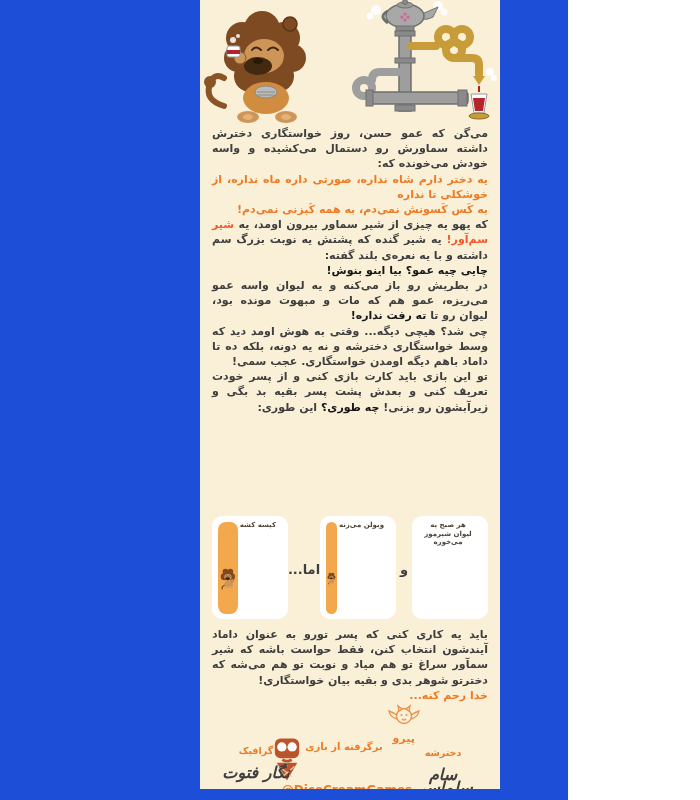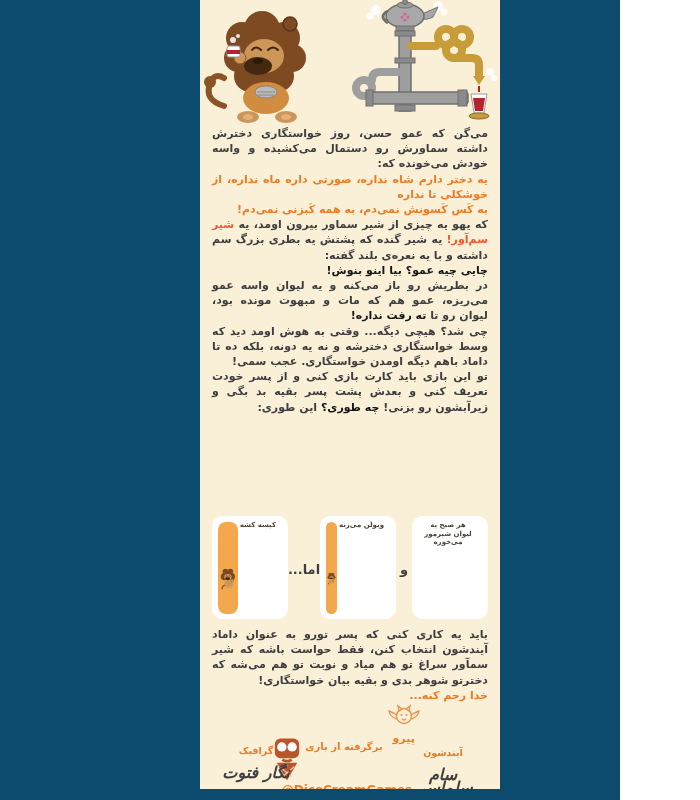--- a/index.html
+++ b/index.html
@@ -1,16 +1,16 @@
 <!DOCTYPE html>
 <html lang="fa"><head>
 <meta charset="utf-8">
 <style>
   html,body{margin:0;padding:0;background:#ffffff;}
-  .page{position:relative;width:620px;height:800px;background:#0c4a6e;overflow:hidden;
+  .page{position:relative;width:568px;height:800px;background:#1d4ed8;overflow:hidden;
         font-family:"DejaVu Sans",sans-serif;}
   .strip{position:absolute;left:200px;top:0;width:300px;height:789px;background:#FAF0D8;overflow:hidden;}
 
   
   .header-art{position:absolute;top:0;left:0;width:300px;height:127px;}
 
   
   .story{position:absolute;left:0;width:300px;direction:rtl;}
   #story-top{top:126px;height:390px;}
   #story-bottom{top:627px;height:96px;}
@@ -141,21 +141,21 @@
           <polygon points="273,98 285,98 283,111 275,111" fill="#B5232B"></polygon>
           <ellipse cx="279" cy="116" rx="10" ry="3" fill="#C79C39" stroke="#8A6D20" stroke-width="1"></ellipse>
         </g>
       </g>
     </svg>
 
     <div class="story" id="story-top">
       <p class="para"><span>می‌گن که عمو حسن، روز خواستگاری دخترش داشته سماورش رو دستمال می‌کشیده و واسه خودش می‌خونده که:</span></p>
       <p class="para orange"><span>یه دختر دارم شاه نداره، صورتی داره ماه نداره، از خوشکلی تا نداره</span></p>
       <p class="para orange"><span>به کَس کَسونش نمی‌دم، به همه کَبزنی نمی‌دم!</span></p>
-      <p class="para"><span>که یهو یه چیزی از شیر سماور بیرون اومد، یه </span><span class="redorange">شیر سم‌آور!</span><span> یه شیر گنده که پشتش یه بطری بزرگ سم داشته و با یه نعره‌ی بلند گفته:</span></p>
+      <p class="para"><span>که یهو یه چیزی از شیر سماور بیرون اومد، یه </span><span class="redorange">شیر سم‌آور!</span><span> یه شیر گنده که پشتش یه نوبت بزرگ سم داشته و با یه نعره‌ی بلند گفته:</span></p>
       <p class="para emph"><span>چایی چیه عمو؟ بیا اینو بنوش!</span></p>
       <p class="para"><span>در بطریش رو باز می‌کنه و یه لیوان واسه عمو می‌ریزه، عمو هم که مات و مبهوت مونده بود، لیوان رو تا </span><span class="emph">ته رفت نداره!</span></p>
       <p class="para"><span>چی شد؟ هیچی دیگه... وقتی به هوش اومد دید که وسط خواستگاری دخترشه و نه یه دونه، بلکه ده تا داماد باهم دیگه اومدن خواستگاری. عجب سمی!</span></p>
       <p class="para"><span>تو این بازی باید کارت بازی کنی و از پسر خودت تعریف کنی و بعدش پشت پسر بقیه بد بگی و زیرآبشون رو بزنی! </span><span class="emph">چه طوری؟</span><span> این طوری:</span></p>
     </div>
 
     <div class="cards">
       <svg width="0" height="0" style="position:absolute">
         <defs>
           <g id="mini-lion">
@@ -239,21 +239,21 @@
           <path d="M10,22.5 Q15,26 20,22.5" stroke="#B9542B" stroke-width="3" fill="none"></path>
           <polygon points="4,26 26,26 15,45" fill="#B9542B"></polygon>
           <path d="M7,30 L20,41 M23,30 L10,41 M15,26 L15,30" stroke="#E8C9A8" stroke-width="1.2"></path>
         </svg>
       </div>
       <div class="handle">@DiceCreamGames</div>
 
     </div>
 
     <div class="credit credit-right">
-      <div class="role">آیندشون</div>
+      <div class="role">دخترشه</div>
       <div class="name">سام سلماسی</div>
     </div>
     <div class="credit credit-left">
       <div class="role">گرافیک</div>
       <div class="name">نگار فتوت</div>
     </div>
 
   </div>
 </div>
 

